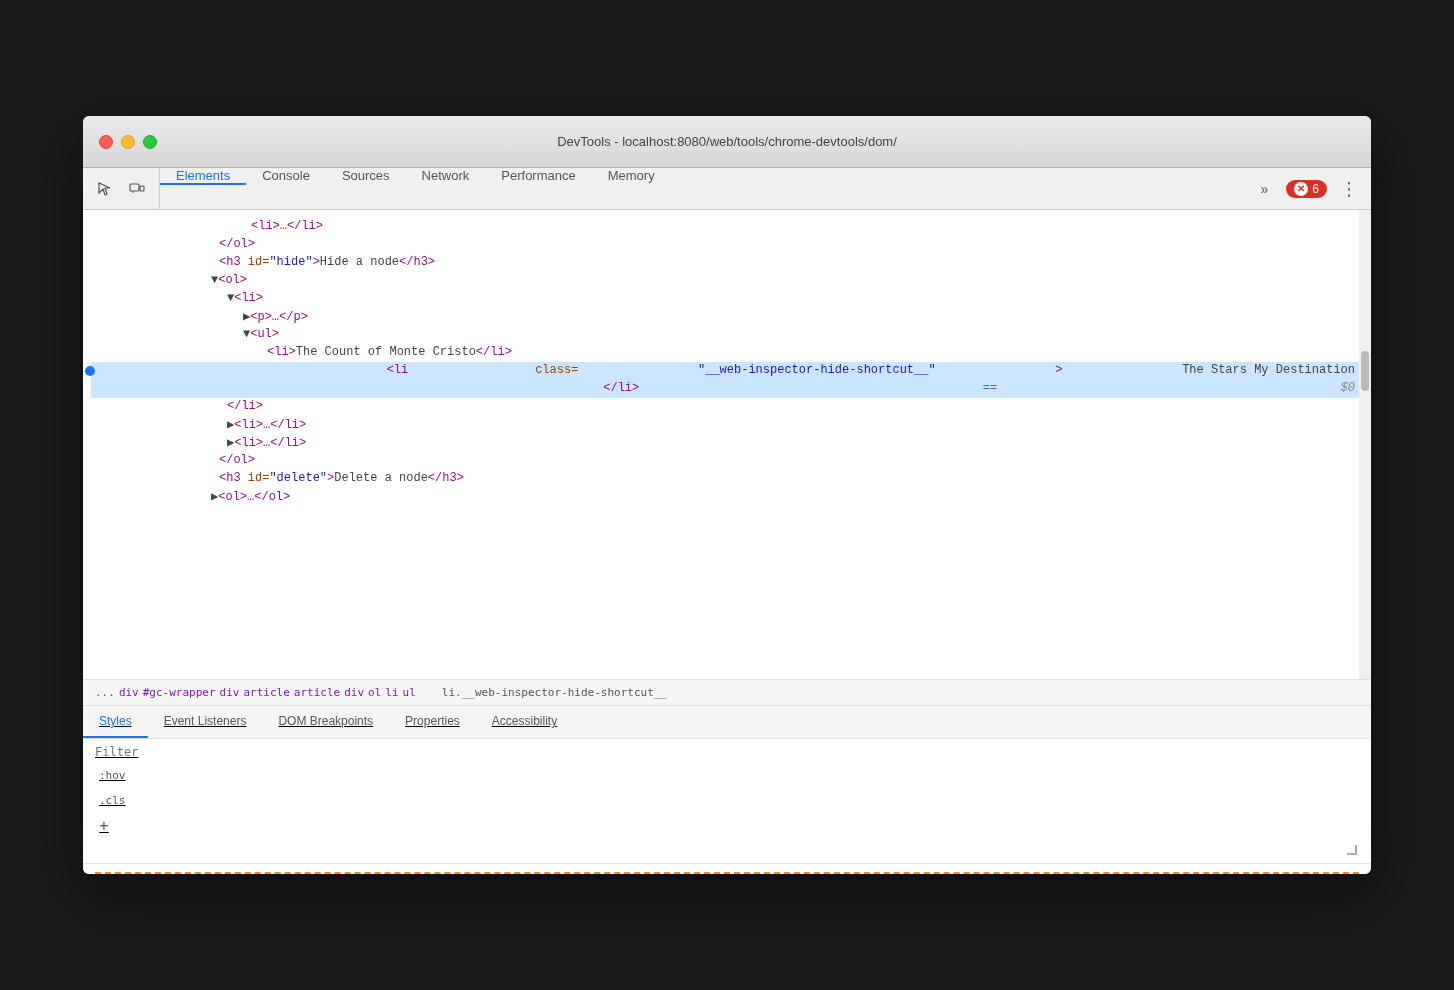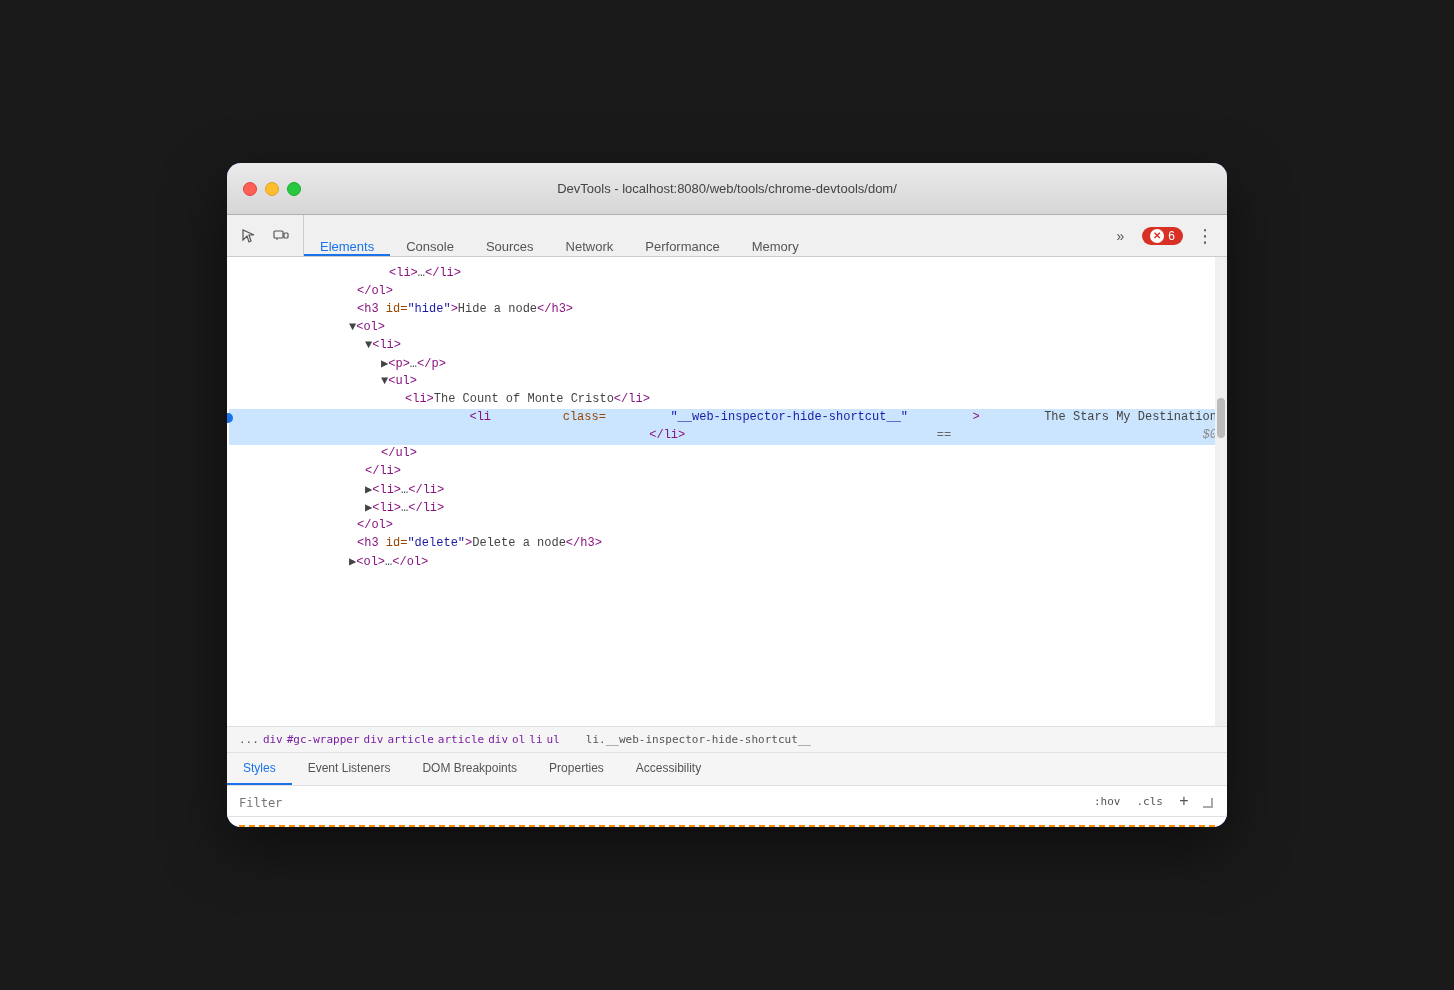--- a/index.html
+++ b/index.html
@@ -5,23 +5,23 @@
     * { margin: 0; padding: 0; box-sizing: border-box; }
     body {
       background: #1a1a1a;
       display: flex;
       justify-content: center;
       align-items: center;
       min-height: 100vh;
       font-family: -apple-system, BlinkMacSystemFont, 'Helvetica Neue', sans-serif;
     }
     .window {
-      width: 1000px;
+      width: 1288px;
       background: #3b82f6;
-      border-radius: 14px;
+      border-radius: 6px;
       overflow: hidden;
       box-shadow: 0 20px 60px rgba(0,0,0,0.5);
     }
     
     .titlebar {
       background: linear-gradient(to bottom, #ebebeb, #d6d6d6);
       height: 52px;
       display: flex;
       align-items: center;
       padding: 0 16px;
@@ -65,21 +65,21 @@
       display: flex;
       align-items: center;
       justify-content: center;
       border-radius: 4px;
       cursor: pointer;
       color: #555;
       font-size: 16px;
     }
     .tabs {
       display: flex;
-      align-items: flex-end;
+      align-items: flex-start;
       flex: 1;
     }
     .tab {
       display: flex;
       align-items: center;
       padding: 0 16px;
       font-size: 13px;
       color: #555;
       cursor: pointer;
       border-bottom: 2px solid transparent;
@@ -136,21 +136,21 @@
       height: 28px;
       cursor: pointer;
       color: #555;
       font-size: 18px;
     }
     
     .dom-panel {
       background: white;
       font-family: 'Menlo', 'Monaco', 'Courier New', monospace;
       font-size: 12px;
-      padding: 8px 2px;
+      padding: 8px 8px;
       border-bottom: 1px solid #e0e0e0;
       overflow: hidden;
       height: 470px;
       position: relative;
     }
     .dom-line {
       display: flex;
       align-items: baseline;
       padding: 1px 8px 1px 0;
       min-height: 18px;
@@ -223,44 +223,46 @@
     }
     .breadcrumb-item.active {
       color: #555;
       font-weight: 500;
       margin-left: 22px;
     }
     
     .bottom-panel {
       background: white;
       flex: 1;
+      text-decoration: underline;
     }
     .bottom-tabs {
       display: flex;
       border-bottom: 1px solid #e0e0e0;
       background: #f5f5f5;
     }
     .bottom-tab {
       padding: 8px 16px;
       font-size: 12px;
       color: #555;
       cursor: pointer;
       border-bottom: 2px solid transparent;
     }
     .bottom-tab.active {
       color: #1a73e8;
       border-bottom: 2px solid #1a73e8;
     }
     
     .filter-bar {
       display: flex;
-      align-items: flex-end;
+      align-items: flex-start;
       padding: 6px 12px;
       border-bottom: 1px solid #e0e0e0;
       gap: 8px;
+      flex-direction: column;
     }
     .filter-input {
       flex: 1;
       border: none;
       outline: none;
       font-size: 12px;
       color: #444;
       background: transparent;
       font-family: 'Menlo', monospace;
     }
@@ -409,24 +411,20 @@
       <div class="selection-dot"></div>
       <span class="indent" style="display:inline-block;width:176px"></span>
       <span class="tag">&lt;li </span><span class="attr-name">class=</span><span class="attr-value">"__web-inspector-hide-shortcut__"</span><span class="tag">&gt;</span><span class="text-content">The Stars My Destination</span>
     </div>
 
     <div class="dom-line selected">
       <span class="indent" style="display:inline-block;width:176px"></span>
       <span class="tag">&lt;/li&gt;</span><span class="eq-sign"> == </span><span class="dollar-ref">$0</span>
     </div>
 
-    <div class="dom-line">
-      <span class="indent" style="display:inline-block;width:152px"></span>
-      <span class="tag">&lt;/ul&gt;</span>
-    </div>
 
     <div class="dom-line">
       <span class="indent" style="display:inline-block;width:136px"></span>
       <span class="tag">&lt;/li&gt;</span>
     </div>
 
     <div class="dom-line">
       <span class="indent" style="display:inline-block;width:136px"></span>
       <span class="expand-arrow">▶</span><span class="tag">&lt;li&gt;</span><span class="text-content">…</span><span class="tag">&lt;/li&gt;</span>
     </div>

